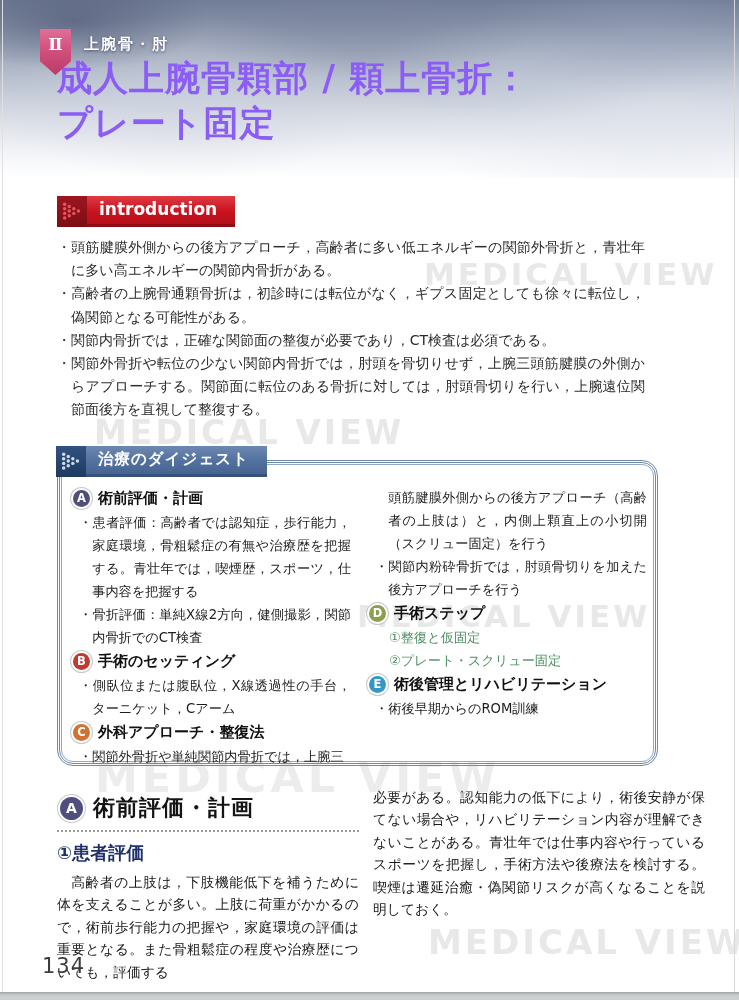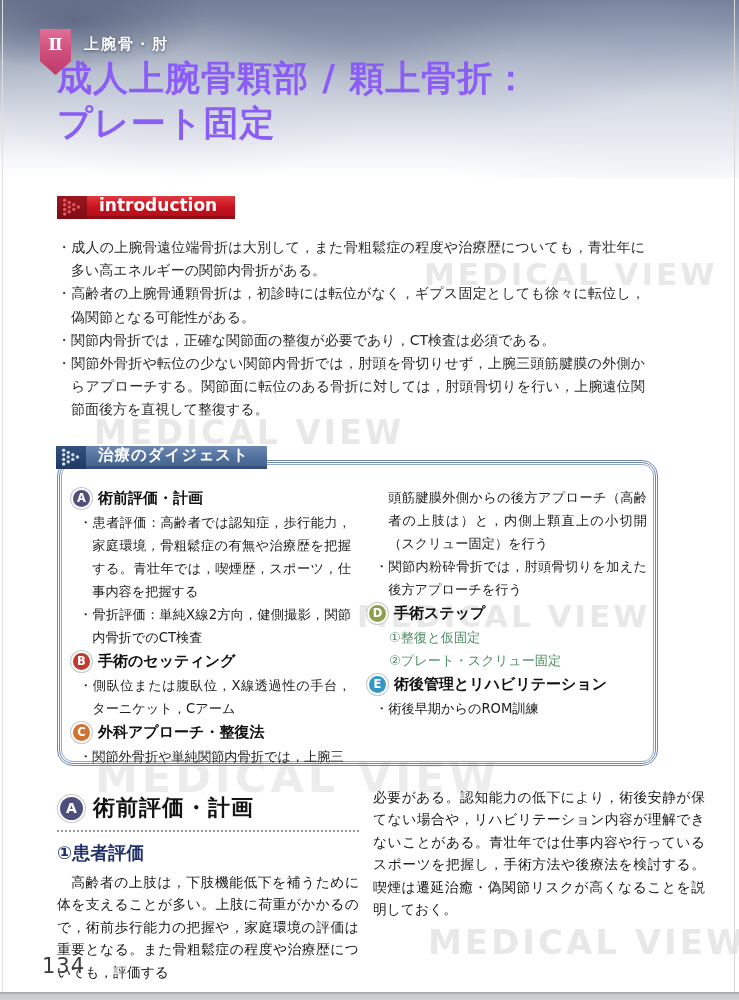--- a/index.html
+++ b/index.html
@@ -34,21 +34,21 @@
   
   .wm{position:absolute;z-index:0;color:#dadadd;opacity:.62;font-weight:bold;
       letter-spacing:3px;white-space:nowrap;}
   .wm1{left:424px;top:256px;font-size:31px;}
   .wm2{left:94px;top:413px;font-size:33px;z-index:1;}
   .wm3{left:356px;top:598px;font-size:31px;z-index:1;}
   .wm4{left:95px;top:752px;font-size:43px;letter-spacing:4px;opacity:.5;}
   .wm5{left:428px;top:922px;font-size:34px;}
 
   
-  .tab{display:flex;align-items:stretch;height:23px;z-index:3;}
+  .tab{display:flex;align-items:stretch;height:31px;z-index:3;}
   .tab-square{width:30px;display:flex;align-items:center;justify-content:center;}
   .tab-label{display:flex;align-items:center;padding:0 18px 2px 12px;color:#fff;font-weight:bold;}
   .intro-tab{position:absolute;left:57px;top:196px;}
   .intro-tab .tab-square{background:linear-gradient(180deg,#9c1620,#7c0d15);}
   .intro-tab .tab-label{background:linear-gradient(180deg,#df3a42 0%,#c9131f 55%,#b50f1a 100%);
       border-bottom:3px solid #8f0d16;font-size:17px;}
   .digest-tab{position:absolute;left:-1px;top:-14px;border-radius:10px;}
   .digest-tab .tab-square{background:linear-gradient(180deg,#31517e,#1e3a61);}
   .digest-tab .tab-label{background:linear-gradient(180deg,#6c88b2 0%,#53719f 55%,#46648f 100%);
       border-bottom:3px solid #36527c;font-size:15.5px;letter-spacing:1px;}
@@ -129,21 +129,21 @@
           <circle cx="14" cy="8.5" r="1.9"></circle>
             <circle cx="14" cy="13.5" r="1.9"></circle>
           <circle cx="19" cy="11" r="1.9"></circle>
         </g>
       </svg>
     </div>
     <div class="tab-label">introduction</div>
   </div>
 
   <div class="intro-list">
-    <div class="bullet">・成人の上腕骨遠位端骨折は大別して，また骨粗鬆症の程度や治療歴についても，青壮年に多い高エネルギーの関節内骨折がある。</div>
+    <div class="bullet">・頭筋腱膜外側からの後方アプローチ，高齢者に多い低エネルギーの関節外骨折と，青壮年に多い高エネルギーの関節内骨折がある。</div>
     <div class="bullet">・高齢者の上腕骨通顆骨折は，初診時には転位がなく，ギプス固定としても徐々に転位し，偽関節となる可能性がある。</div>
     <div class="bullet">・関節内骨折では，正確な関節面の整復が必要であり，CT検査は必須である。</div>
     <div class="bullet">・関節外骨折や転位の少ない関節内骨折では，肘頭を骨切りせず，上腕三頭筋腱膜の外側からアプローチする。関節面に転位のある骨折に対しては，肘頭骨切りを行い，上腕遠位関節面後方を直視して整復する。</div>
   </div>
 
   <div class="digest">
     <div class="bx bx1"></div>
     <div class="bx bx2"></div>
     <div class="bx bx3"></div>
     <div class="wm wm3" style="left:300px;top:138px;">MEDICAL VIEW</div>

